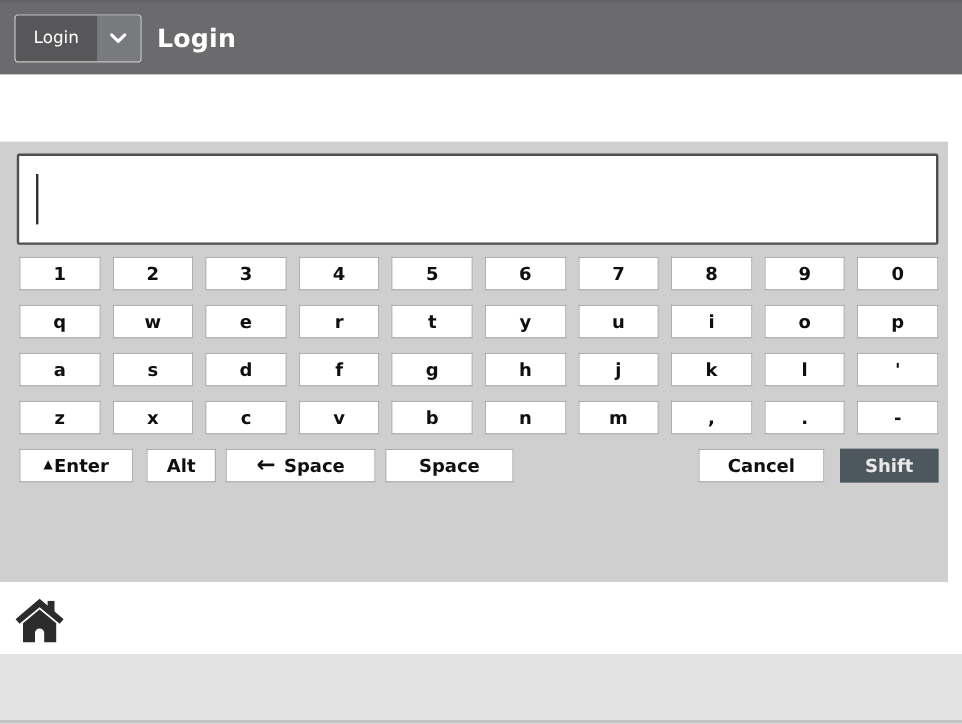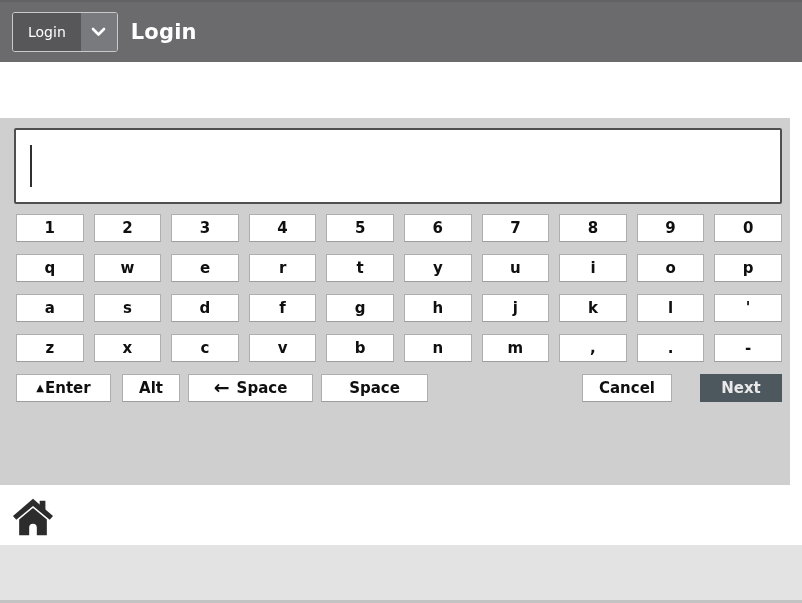--- a/index.html
+++ b/index.html
@@ -98,21 +98,21 @@
     border-bottom-color: #9d9d9d;
     box-sizing: border-box;
     display: flex; align-items: center; justify-content: center;
     font-size: 15px; font-weight: bold; color: #0f0f0f;
     cursor: pointer;
   }
   .mod-shift  { left: 16px;  width: 95px; }
   .mod-alt    { left: 122px; width: 58px; }
   .mod-delete { left: 188px; width: 125px; gap: 7px; }
   .mod-space  { left: 321px; width: 107px; }
-  .btn-cancel { left: 582px; width: 90px; }
+  .btn-cancel { left: 582px; width: 105px; }
   .btn-next   {
     left: 700px; width: 82px;
     background: #4c585e;
     border-color: #4c585e;
     color: #e9e9e9;
   }
   .shift-arrow { font-size: 10px; margin-right: 1px; position: relative; top: -1px; }
   .delete-arrow { font-size: 19px; position: relative; top: -1px; }
 
   
@@ -215,21 +215,21 @@
         <span class="delete-arrow">←</span>
         <span>Space</span>
       </div>
       <div class="mod-key mod-space">
         <span>Space</span>
       </div>
       <div class="mod-key btn-cancel">
         <span>Cancel</span>
       </div>
       <div class="mod-key btn-next">
-        <span>Next</span>
+        <span>Shift</span>
       </div>
     </div>
   </div>
 
   <div class="home-button">
     <span>
       <svg width="42" height="42" viewBox="0 0 44 42">
         <g fill="#2c2c2c">
           <rect x="29" y="4" width="6" height="11"></rect>
           <path d="M22 2 L1 20 L4.5 24 L22 9.5 L39.5 24 L43 20 Z"></path>

